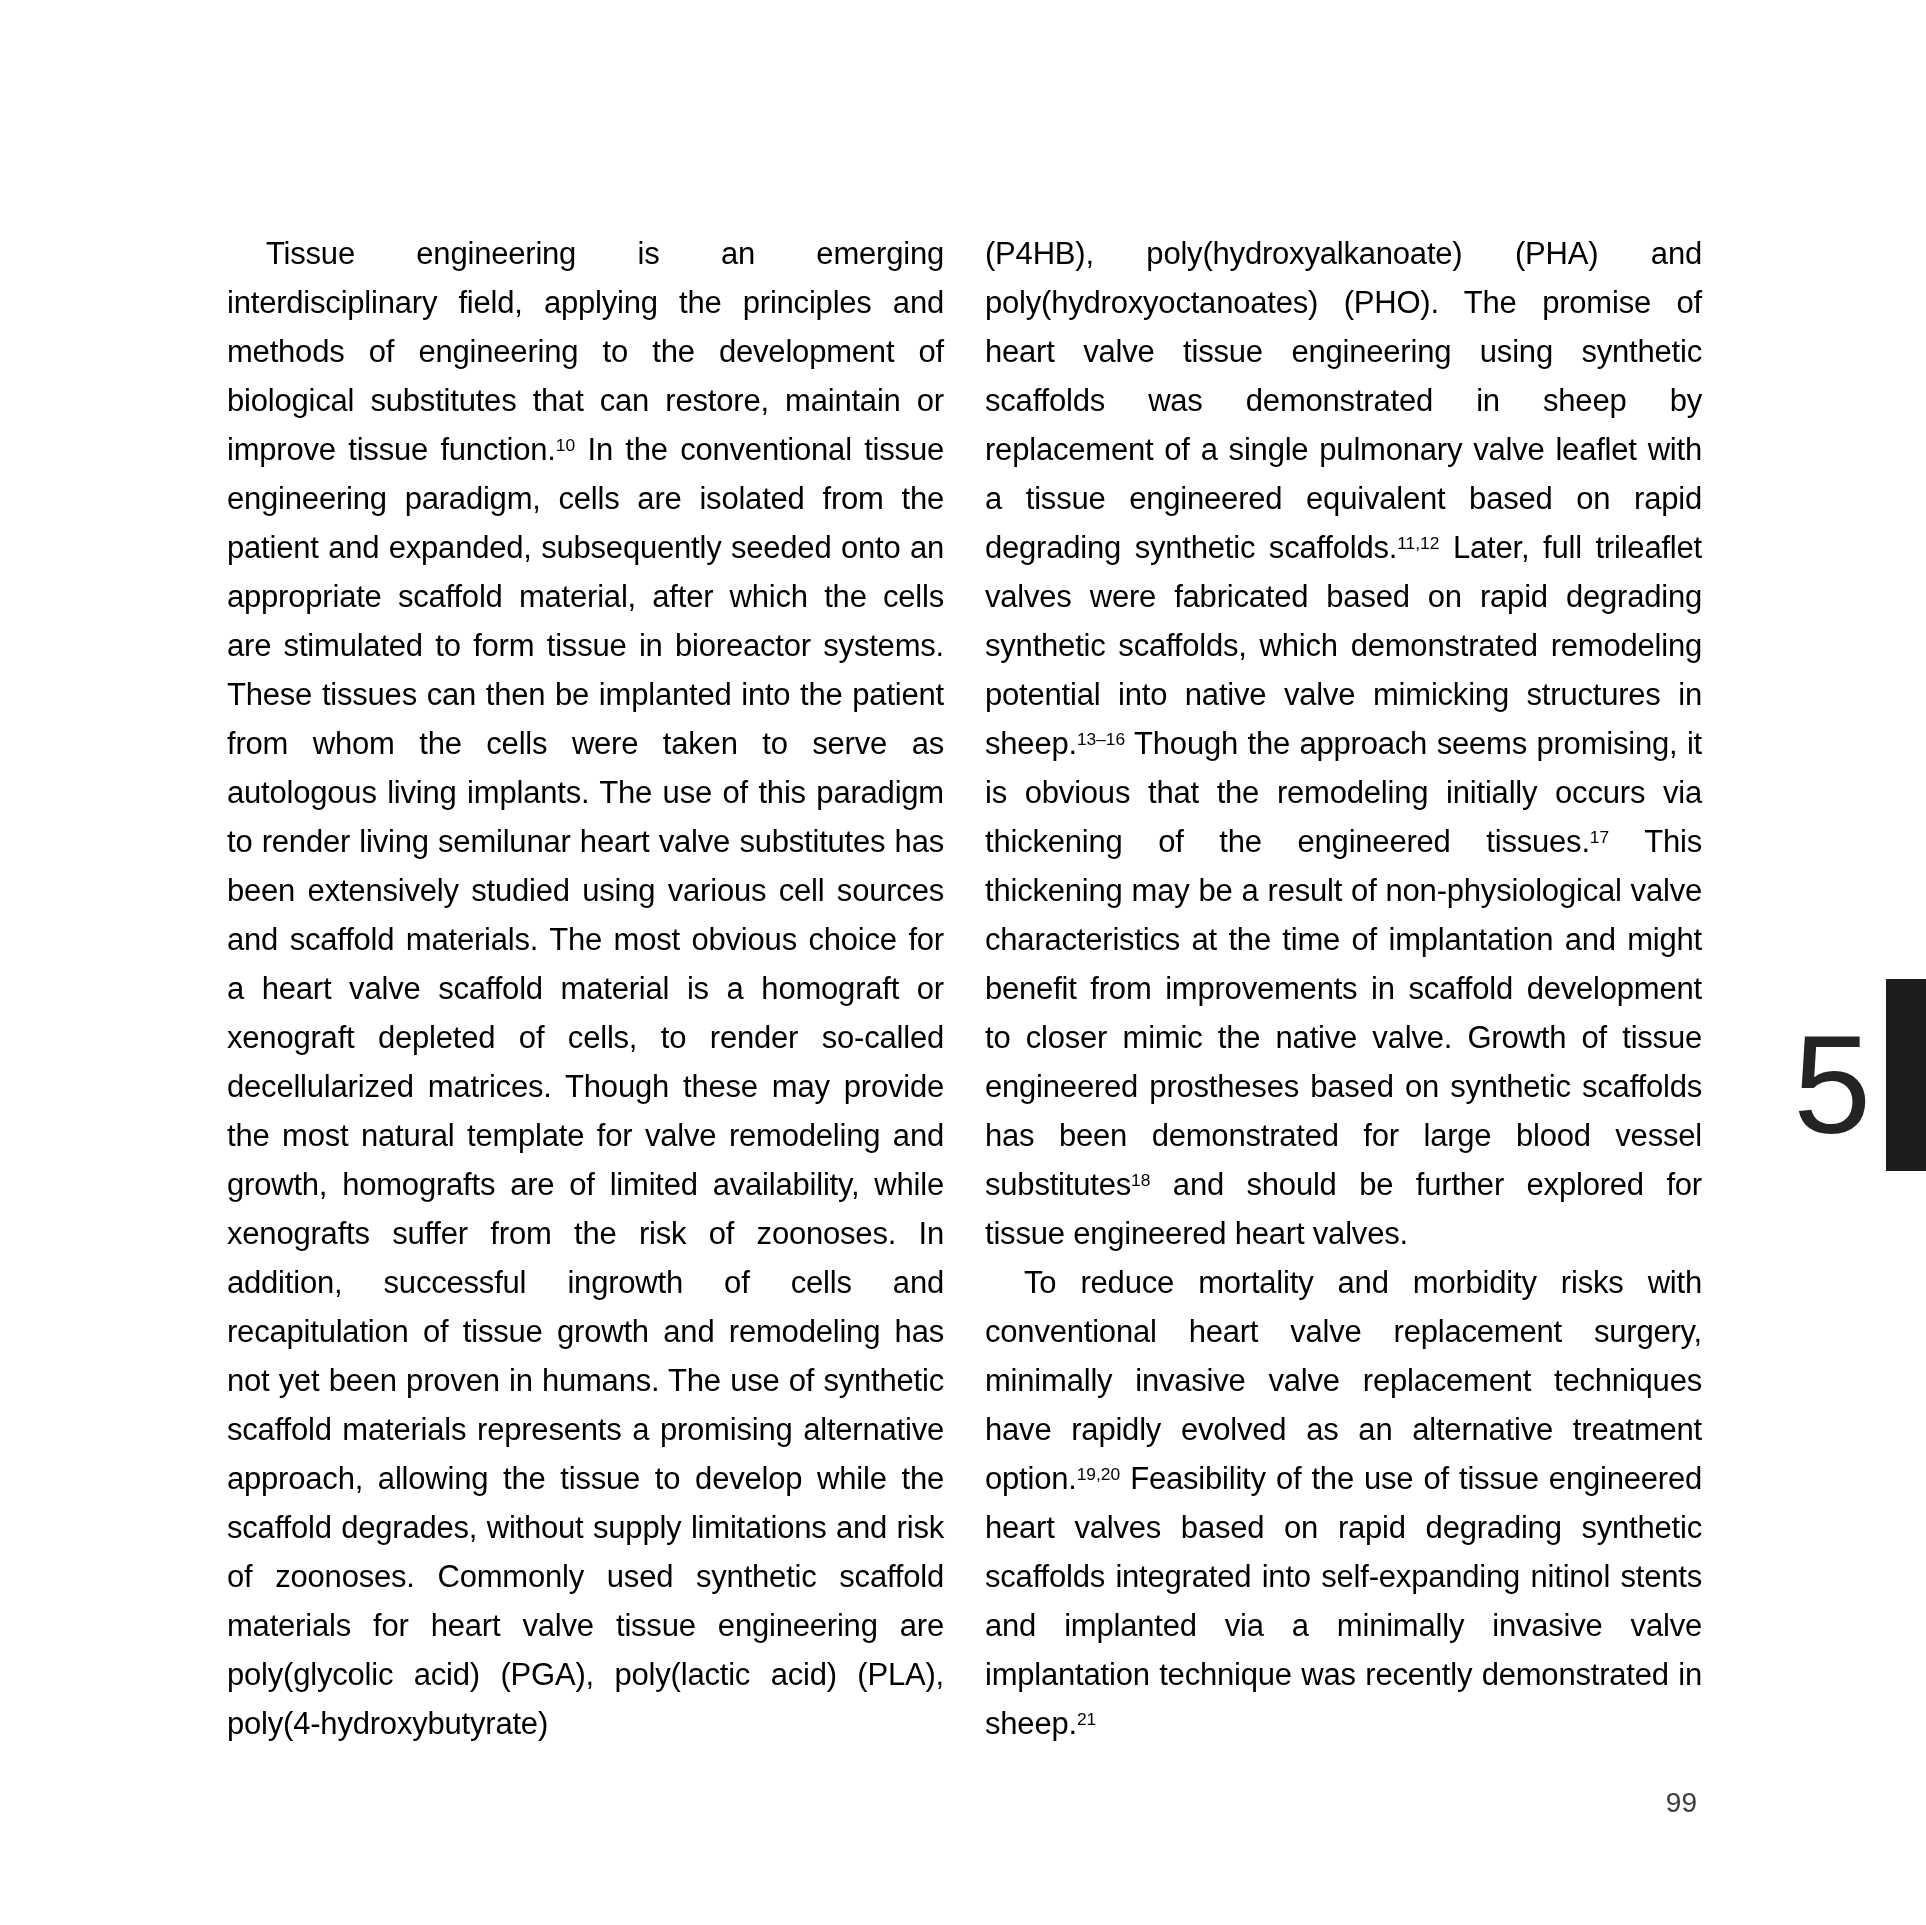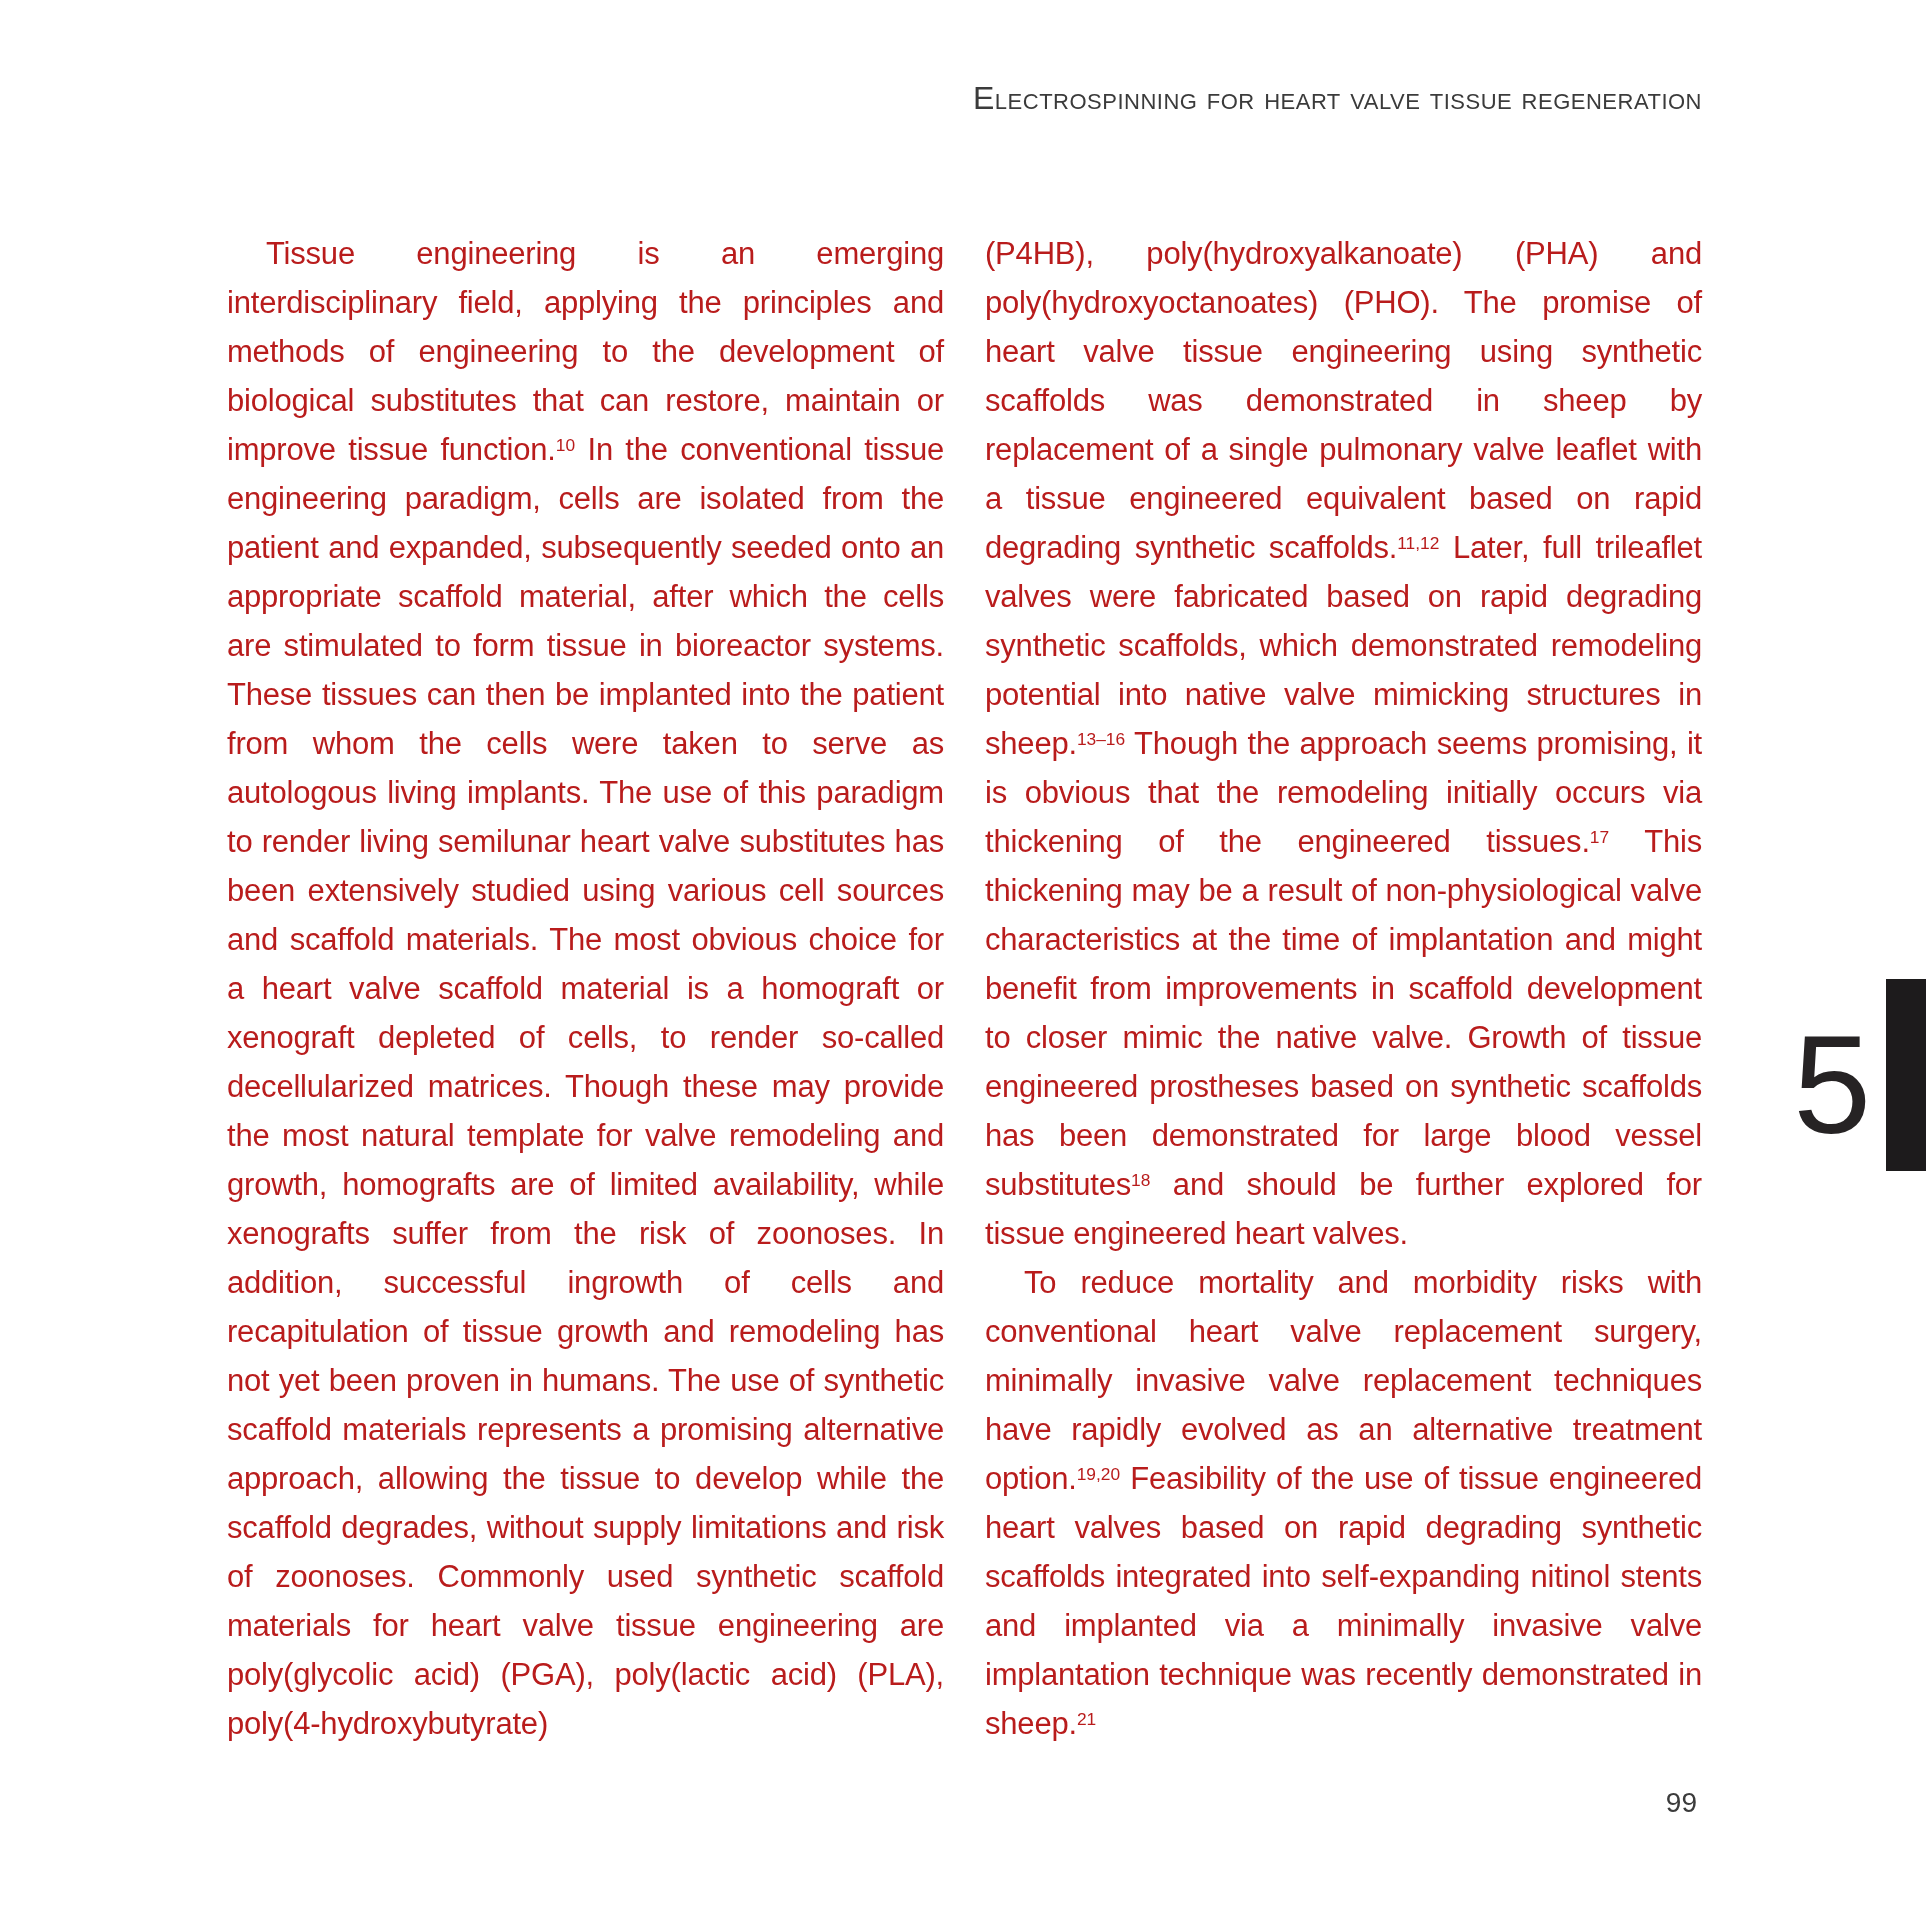--- a/index.html
+++ b/index.html
@@ -36,21 +36,21 @@
     gap: 41px;
   }
 
   .col {
     width: 717px;
     flex: 0 0 717px;
     font-size: 31px;
     font-weight: 300;
     line-height: 49px;
     letter-spacing: -0.2px;
-    color: #b91c1c;
+    color: #000000;
     text-align: justify;
   }
 
   .para { text-align: justify; }
   .para-indent { text-indent: 39px; }
   .justify-last { text-align-last: justify; }
 
   .col sup {
     font-size: 0.56em;
     line-height: 0;
@@ -86,21 +86,20 @@
     font-size: 28px;
     font-weight: 300;
     color: #3b3b3b;
   }
 </style>
 </head>
 <body>
 
 <div class="page">
 
-  <div class="running-head">Electrospinning for heart valve tissue regeneration</div>
 
   <div class="columns">
 
     <div class="col">
       <p class="para para-indent justify-last"><span>Tissue engineering is an emerging interdisciplinary field, applying the principles and methods of engineering to the development of biological substitutes that can restore, maintain or improve tissue function.</span><sup>10</sup><span> In the conventional tissue engineering paradigm, cells are isolated from the patient and expanded, subsequently seeded onto an appropriate scaffold material, after which the cells are stimulated to form tissue in bioreactor systems. These tissues can then be implanted into the patient from whom the cells were taken to serve as autologous living implants. The use of this paradigm to render living semilunar heart valve substitutes has been extensively studied using various cell sources and scaffold materials. The most obvious choice for a heart valve scaffold material is a homograft or xenograft depleted of cells, to render so-called decellularized matrices. Though these may provide the most natural template for valve remodeling and growth, homografts are of limited availability, while xenografts suffer from the risk of zoonoses. In addition, successful ingrowth of cells and recapitulation of tissue growth and remodeling has not yet been proven in humans. The use of synthetic scaffold materials represents a promising alternative approach, allowing the tissue to develop while the scaffold degrades, without supply limitations and risk of zoonoses. Commonly used synthetic scaffold materials for heart valve tissue engineering are poly(glycolic acid) (PGA), poly(lactic acid) (PLA), poly(4-hydroxybutyrate)</span></p>
     </div>
 
     <div class="col">
       <p class="para"><span>(P4HB), poly(hydroxyalkanoate) (PHA) and poly(hydroxyoctanoates) (PHO). The promise of heart valve tissue engineering using synthetic scaffolds was demonstrated in sheep by replacement of a single pulmonary valve leaflet with a tissue engineered equivalent based on rapid degrading synthetic scaffolds.</span><sup>11,12</sup><span> Later, full trileaflet valves were fabricated based on rapid degrading synthetic scaffolds, which demonstrated remodeling potential into native valve mimicking structures in sheep.</span><sup>13–16</sup><span> Though the approach seems promising, it is obvious that the remodeling initially occurs via thickening of the engineered tissues.</span><sup>17</sup><span> This thickening may be a result of non-physiological valve characteristics at the time of implantation and might benefit from improvements in scaffold development to closer mimic the native valve. Growth of tissue engineered prostheses based on synthetic scaffolds has been demonstrated for large blood vessel substitutes</span><sup>18</sup><span> and should be further explored for tissue engineered heart valves.</span></p>
       <p class="para para-indent"><span>To reduce mortality and morbidity risks with conventional heart valve replacement surgery, minimally invasive valve replacement techniques have rapidly evolved as an alternative treatment option.</span><sup>19,20</sup><span> Feasibility of the use of tissue engineered heart valves based on rapid degrading synthetic scaffolds integrated into self-expanding nitinol stents and implanted via a minimally invasive valve implantation technique was recently demonstrated in sheep.</span><sup>21</sup></p>

